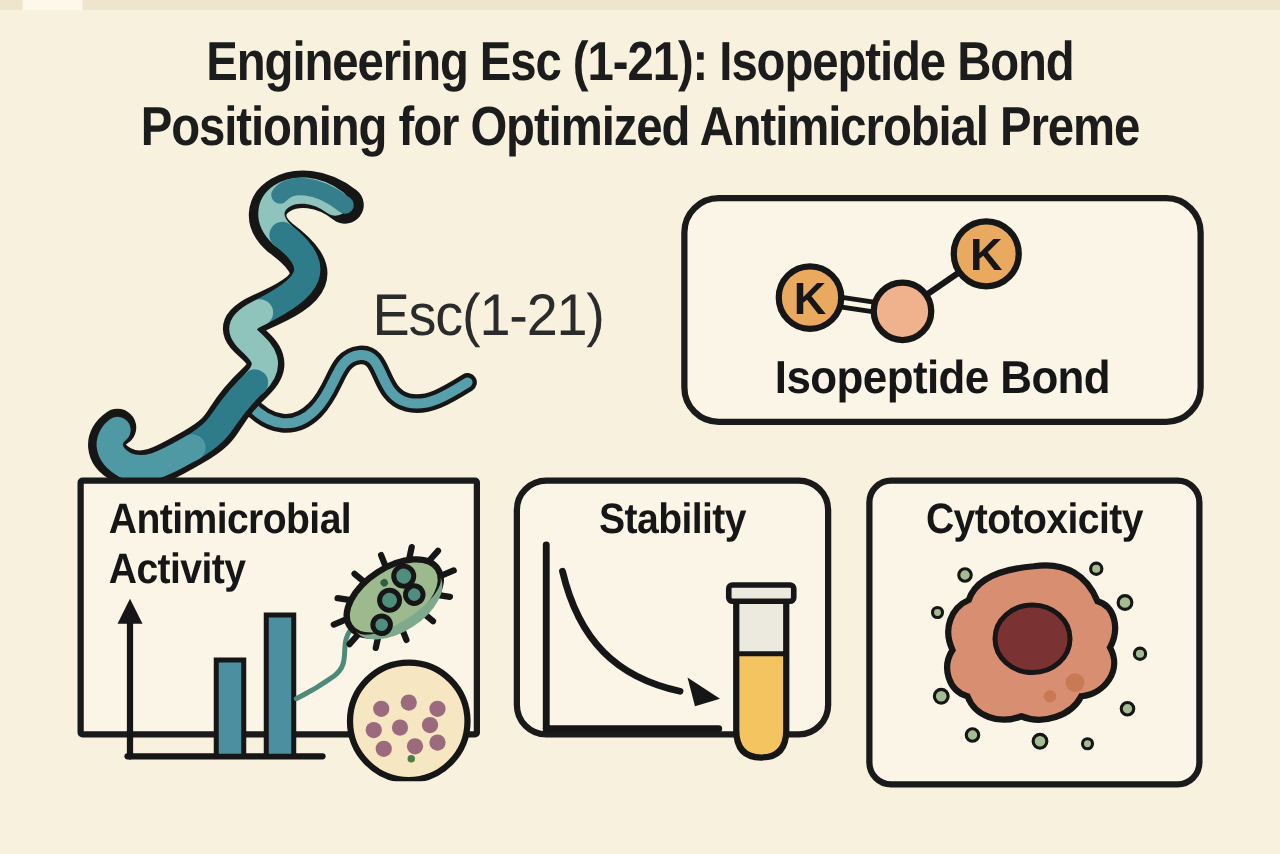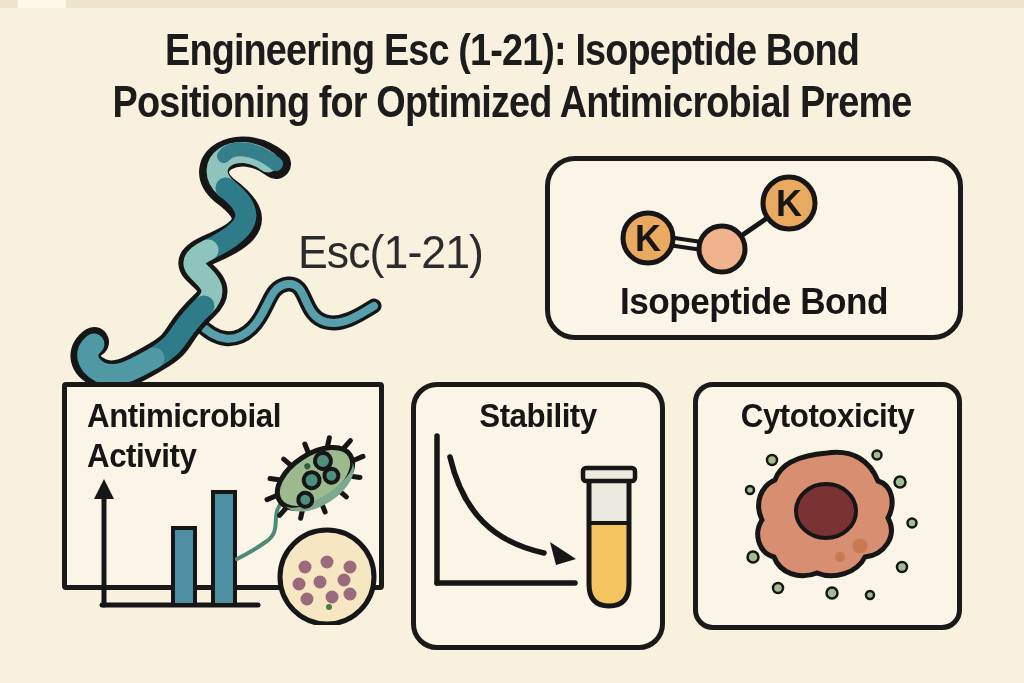--- a/index.html
+++ b/index.html
@@ -22,21 +22,21 @@
     position:absolute;left:298px;top:224px;width:230px;text-align:left;
     font-size:47px;font-weight:400;color:#2b2b2b;letter-spacing:-1px;
     transform:scaleX(0.95);transform-origin:left center;white-space:nowrap;
   }
 
   .panel{
     position:absolute;background:#fbf5e7;border:5px solid #1a1a1a;box-sizing:border-box;
   }
   .iso-box{left:545px;top:156px;width:418px;height:184px;border-radius:30px;}
   .box-antimicrobial{left:62px;top:382px;width:322px;height:208px;border-radius:4px;}
-  .box-stability{left:411px;top:382px;width:254px;height:268px;border-radius:26px;}
+  .box-stability{left:411px;top:382px;width:254px;height:208px;border-radius:26px;}
   .box-cytotoxicity{left:693px;top:382px;width:269px;height:248px;border-radius:20px;}
 
   .panel-title{
     position:absolute;font-weight:700;font-size:34px;line-height:40px;color:#161616;
     letter-spacing:-0.5px;
   }
   .pt-left{left:20px;top:8px;width:245px;transform:scaleX(0.92);transform-origin:left top;}
   .pt-center{left:0;top:8px;width:100%;text-align:center;transform:scaleX(0.92);transform-origin:center top;white-space:nowrap;}
 
   .iso-label{

